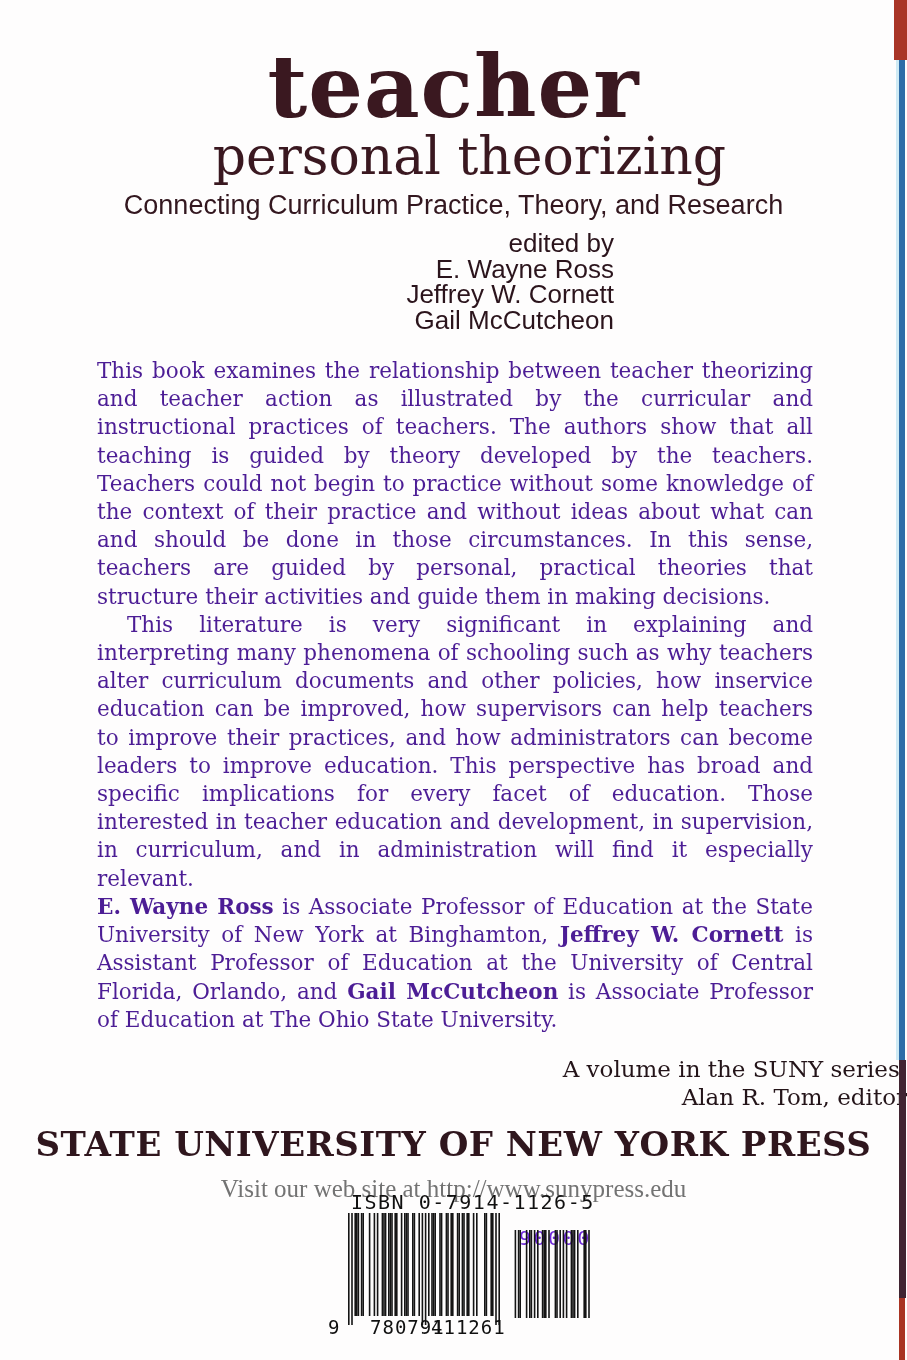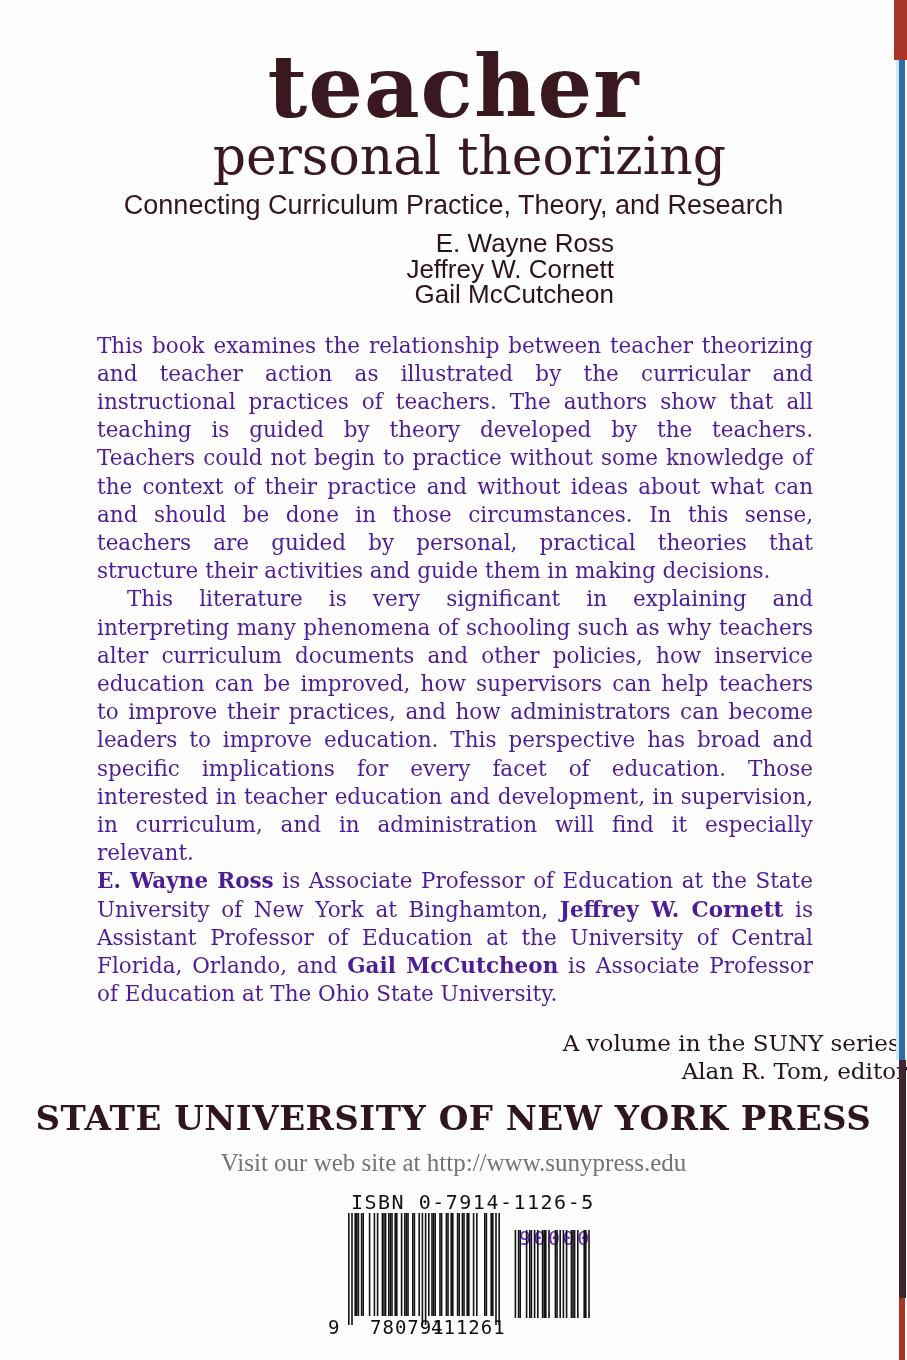--- a/index.html
+++ b/index.html
@@ -87,20 +87,21 @@
 
 <div class="cover">
 
   <div class="title-block">
     <h1 class="title">teacher</h1>
     <div class="subtitle">personal theorizing</div>
     <div class="tagline">Connecting Curriculum Practice, Theory, and Research</div>
   </div>
 
   <div class="edited">
+    <div>edited by</div>
     <div>E. Wayne Ross</div>
     <div>Jeffrey W. Cornett</div>
     <div>Gail McCutcheon</div>
   </div>
 
   <div class="body-text">
     <p>This book examines the relationship between teacher theorizing and teacher action as illustrated by the curricular and instructional practices of teachers. The authors show that all teaching is guided by theory developed by the teachers. Teachers could not begin to practice without some knowledge of the context of their practice and without ideas about what can and should be done in those circumstances. In this sense, teachers are guided by personal, practical theories that structure their activities and guide them in making decisions.</p>
     <p class="indent">This literature is very significant in explaining and interpreting many phenomena of schooling such as why teachers alter curriculum documents and other policies, how inservice education can be improved, how supervisors can help teachers to improve their practices, and how administrators can become leaders to improve education. This perspective has broad and specific implications for every facet of education. Those interested in teacher education and development, in supervision, in curriculum, and in administration will find it especially relevant.</p>
     <p class="bio"><span class="b">E. Wayne Ross</span><span class=""> is Associate Professor of Education at the State University of New York at Binghamton, </span><span class="b">Jeffrey W. Cornett</span><span class=""> is Assistant Professor of Education at the University of Central Florida, Orlando, and </span><span class="b">Gail McCutcheon</span><span class=""> is Associate Professor of Education at The Ohio State University.</span></p>
   </div>

